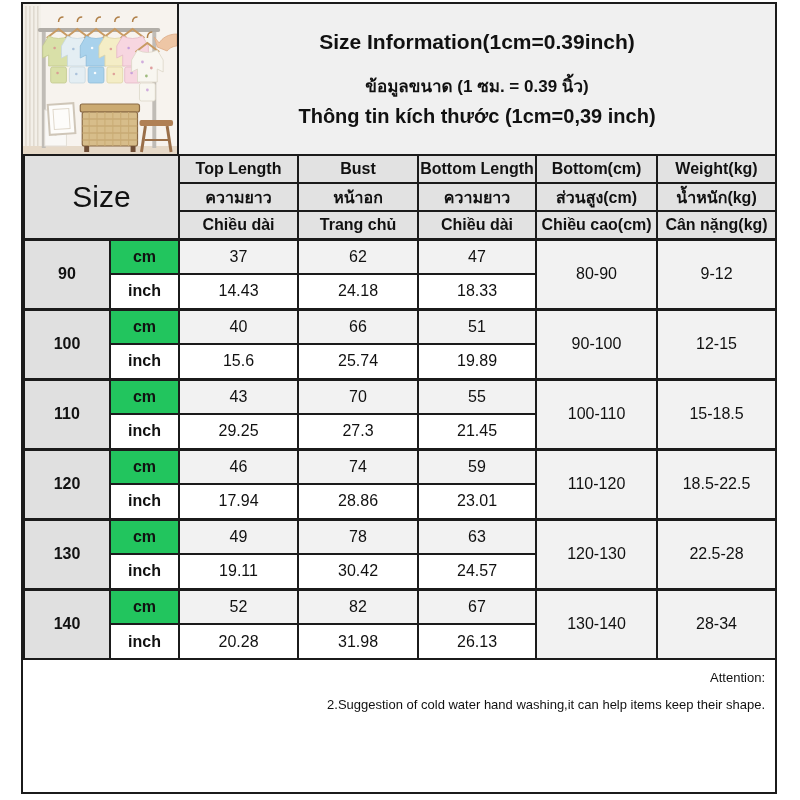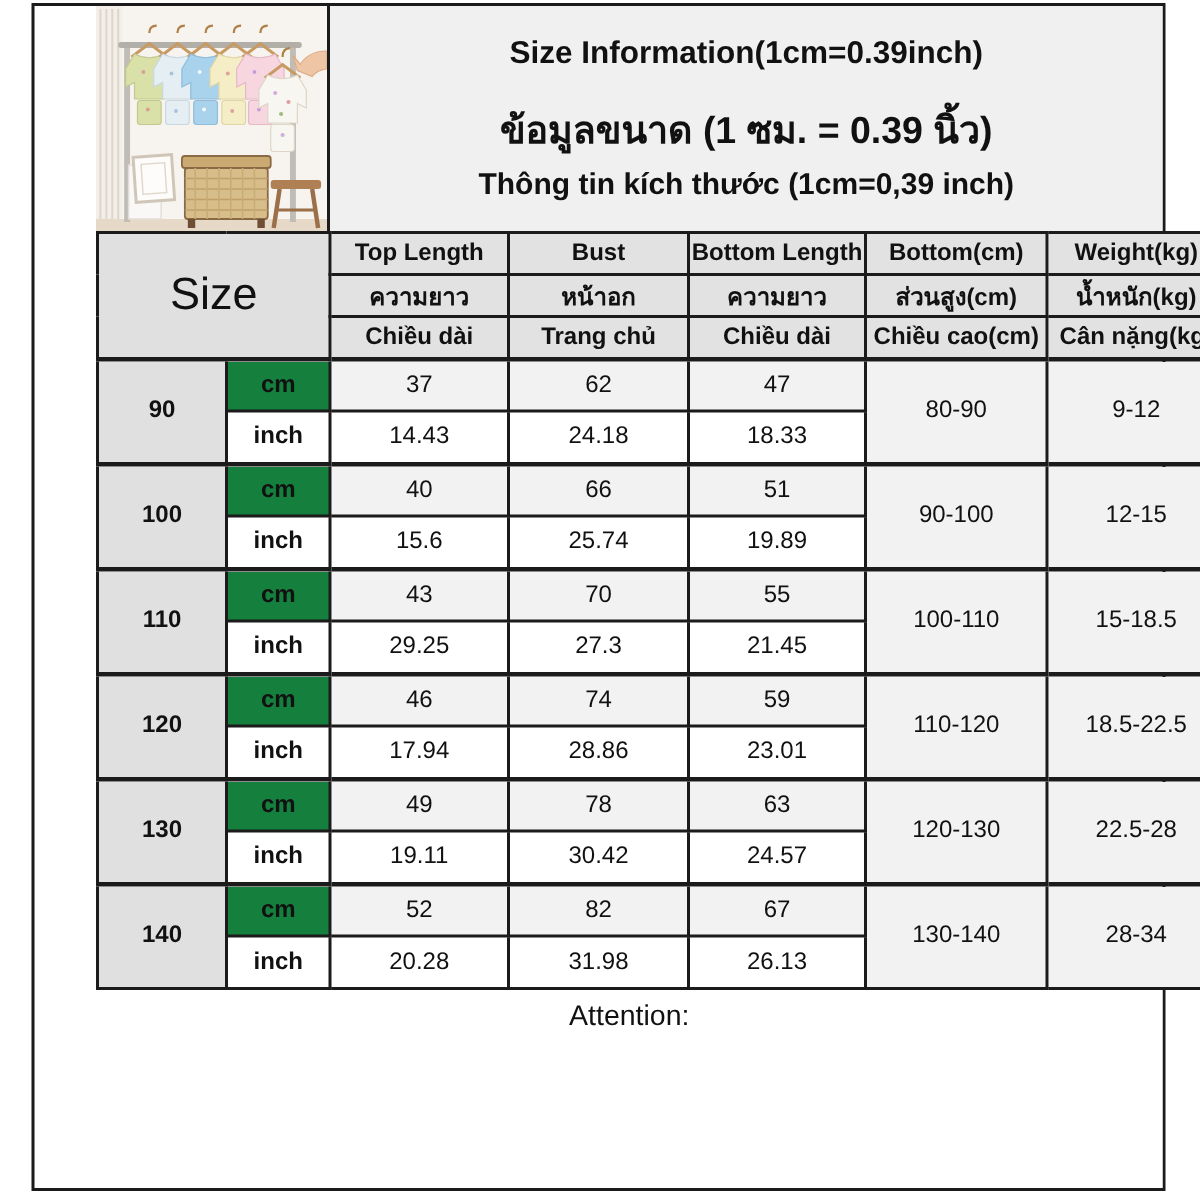--- a/index.html
+++ b/index.html
@@ -1,48 +1,48 @@
 <!DOCTYPE html>
 <html><head>
 <meta charset="utf-8">
 <style>
   html,body{margin:0;padding:0;background:#fff;}
   .page{position:relative;width:800px;height:800px;background:#ffffff;overflow:hidden;
         font-family:"Liberation Sans","DejaVu Sans",sans-serif;color:#111;}
   .sheet{position:absolute;left:21px;top:2px;width:756px;height:792px;box-sizing:border-box;
-         border:2px solid #1b1b1b;display:flex;flex-direction:column;background:#fff;padding-left:41px;}
+         border:2px solid #1b1b1b;display:flex;flex-direction:column;background:#fff;}
   
   .header-band{display:flex;flex-direction:row;height:150px;flex:0 0 150px;}
   .photo-cell{width:156px;flex:0 0 156px;border-right:2px solid #1b1b1b;box-sizing:border-box;
               background:#f7f3ee;overflow:hidden;}
   .photo-cell svg{display:block;width:100%;height:100%;}
   .title-cell{flex:1;background:#f0f0f0;display:flex;flex-direction:column;
               align-items:center;justify-content:center;gap:6px;}
   .title-line{font-weight:bold;text-align:center;}
   .t-en{font-size:21px;}
-  .t-th{font-size:25px;margin-top:12px;}
+  .t-th{font-size:17px;margin-top:12px;}
   .t-vi{font-size:20px;}
   
   table.size-table{border-collapse:collapse;table-layout:fixed;width:752px;flex:0 0 auto;}
   .size-table th,.size-table td{border:2px solid #1b1b1b;text-align:center;vertical-align:middle;
       padding:0;font-size:16px;overflow:hidden;white-space:nowrap;}
   .size-table thead tr{height:28px;}
   .size-table tbody tr{height:35px;}
   th.size-big{font-size:30px;font-weight:normal;background:#e0e0e0;}
   .hdr{background:#e2e2e2;font-weight:bold;font-size:15px;}
   td.c-size{background:#e0e0e0;font-weight:bold;text-align:center;}
-  td.c-unit-cm{background:#15803d;font-weight:bold;}
+  td.c-unit-cm{background:#22c55e;font-weight:bold;}
   td.c-unit-in{background:#ffffff;font-weight:bold;}
   td.c-val-cm{background:#f2f2f2;}
   td.c-val-in{background:#ffffff;}
   td.c-merge{background:#f2f2f2;margin-left:20px;}
   tr.grp td{border-top-width:3px;}
   
-  .attention{flex:1;background:#fff;padding:4px 10px 0 10px;font-size:19px;line-height:27px;
-             text-align:center;overflow:hidden;}
+  .attention{flex:1;background:#fff;padding:4px 10px 0 10px;font-size:13px;line-height:27px;
+             text-align:right;overflow:hidden;}
   .attention p{margin:0;}
 </style>
 </head>
 <body>
 
 <div class="page">
   <div class="sheet">
 
     <div class="header-band">
       <div class="photo-cell">
@@ -299,16 +299,17 @@
           <td class="c-unit-in">inch</td>
           <td class="c-val-in">20.28</td>
           <td class="c-val-in">31.98</td>
           <td class="c-val-in">26.13</td>
         </tr>
       </tbody>
     </table>
 
     <div class="attention">
       <p>Attention:</p>
+      <p>2.Suggestion of cold water hand washing,it can help items keep their shape.</p>
     </div>
 
   </div>
 </div>
 
 </body></html>

